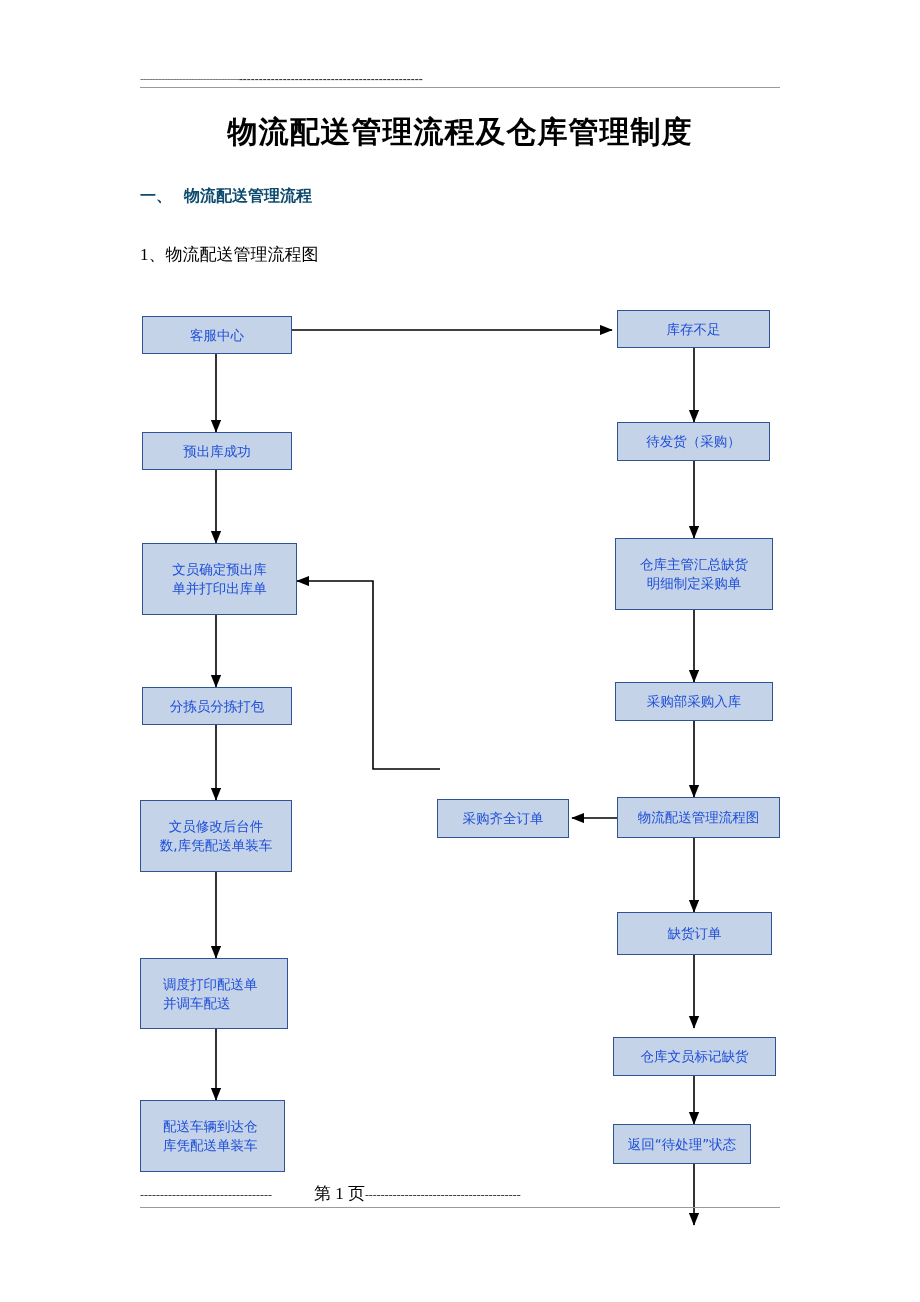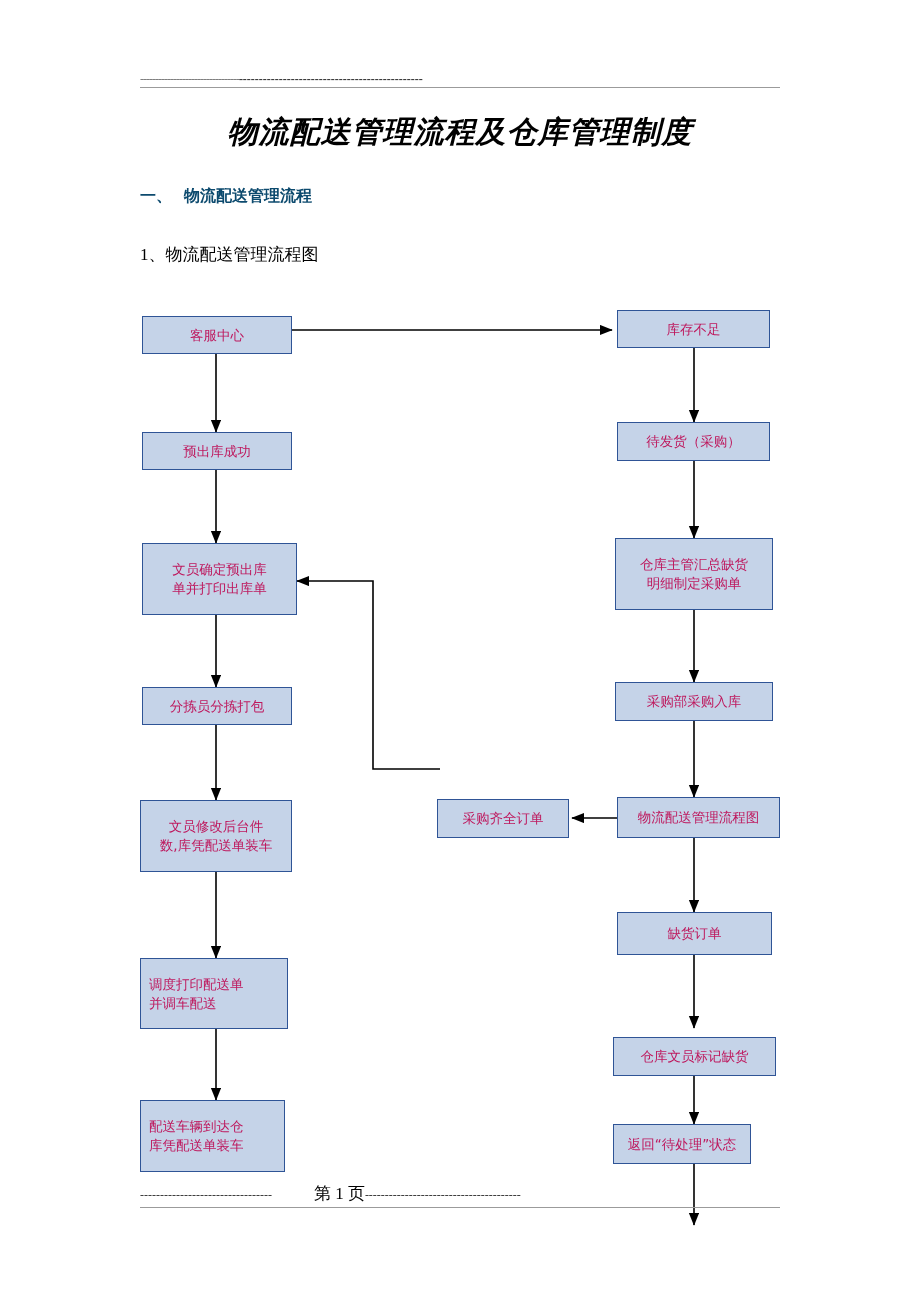--- a/index.html
+++ b/index.html
@@ -45,21 +45,20 @@
     position: absolute;
     left: 0;
     top: 112px;
     width: 920px;
     text-align: center;
     font-family: "DejaVu Sans", sans-serif;
     font-weight: bold;
     font-size: 30px;
     color: #000;
     letter-spacing: 1px;
-    font-style: italic;
   }
 
   
   .h-sec {
     position: absolute;
     left: 140px;
     top: 186px;
     font-family: "DejaVu Sans", sans-serif;
     font-weight: bold;
     font-size: 16px;
@@ -82,35 +81,35 @@
     left: 0;
     top: 0;
     width: 920px;
     height: 1302px;
   }
   .node {
     position: absolute;
     box-sizing: border-box;
     border: 1px solid #2f5496;
     background: #c5d3e8;
-    color: #be185d;
+    color: #1d4ed8;
     font-family: "DejaVu Sans", sans-serif;
     font-size: 13.5px;
     line-height: 19px;
     display: flex;
     align-items: center;
     justify-content: center;
     text-align: center;
     padding: 2px 4px;
     white-space: pre-line;
   }
   .node.left-align {
     justify-content: flex-start;
     text-align: left;
-    padding-left: 8px;
+    padding-left: 22px;
   }
 
   svg.arrows {
     position: absolute;
     left: 0; top: 0;
     width: 920px; height: 1302px;
     pointer-events: none;
   }
 
   

